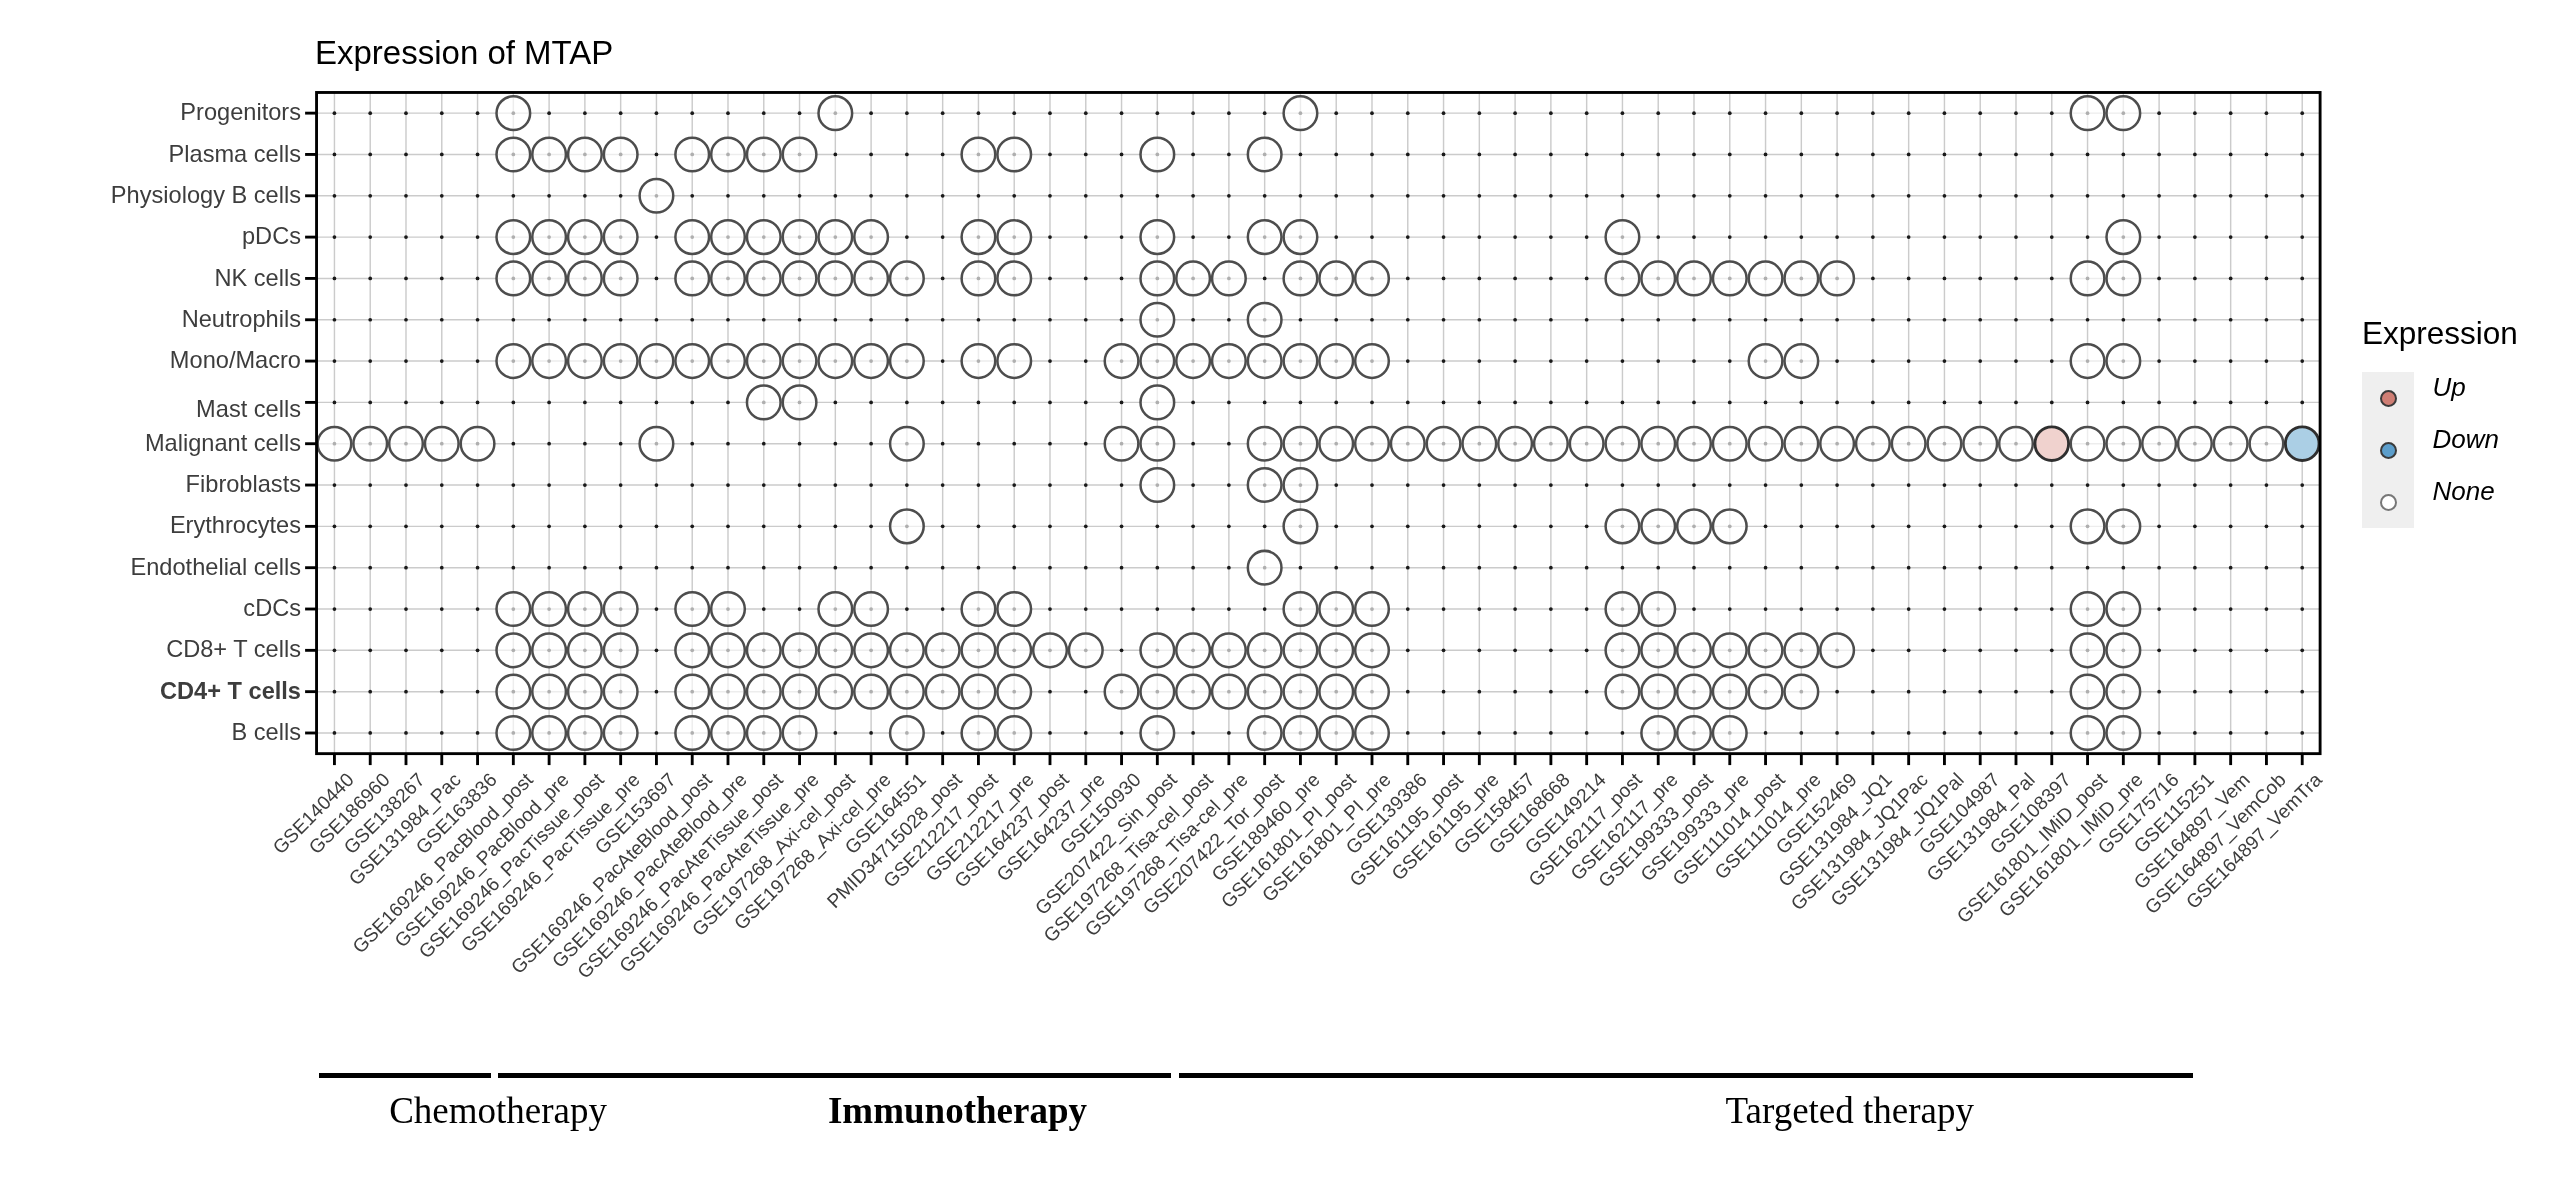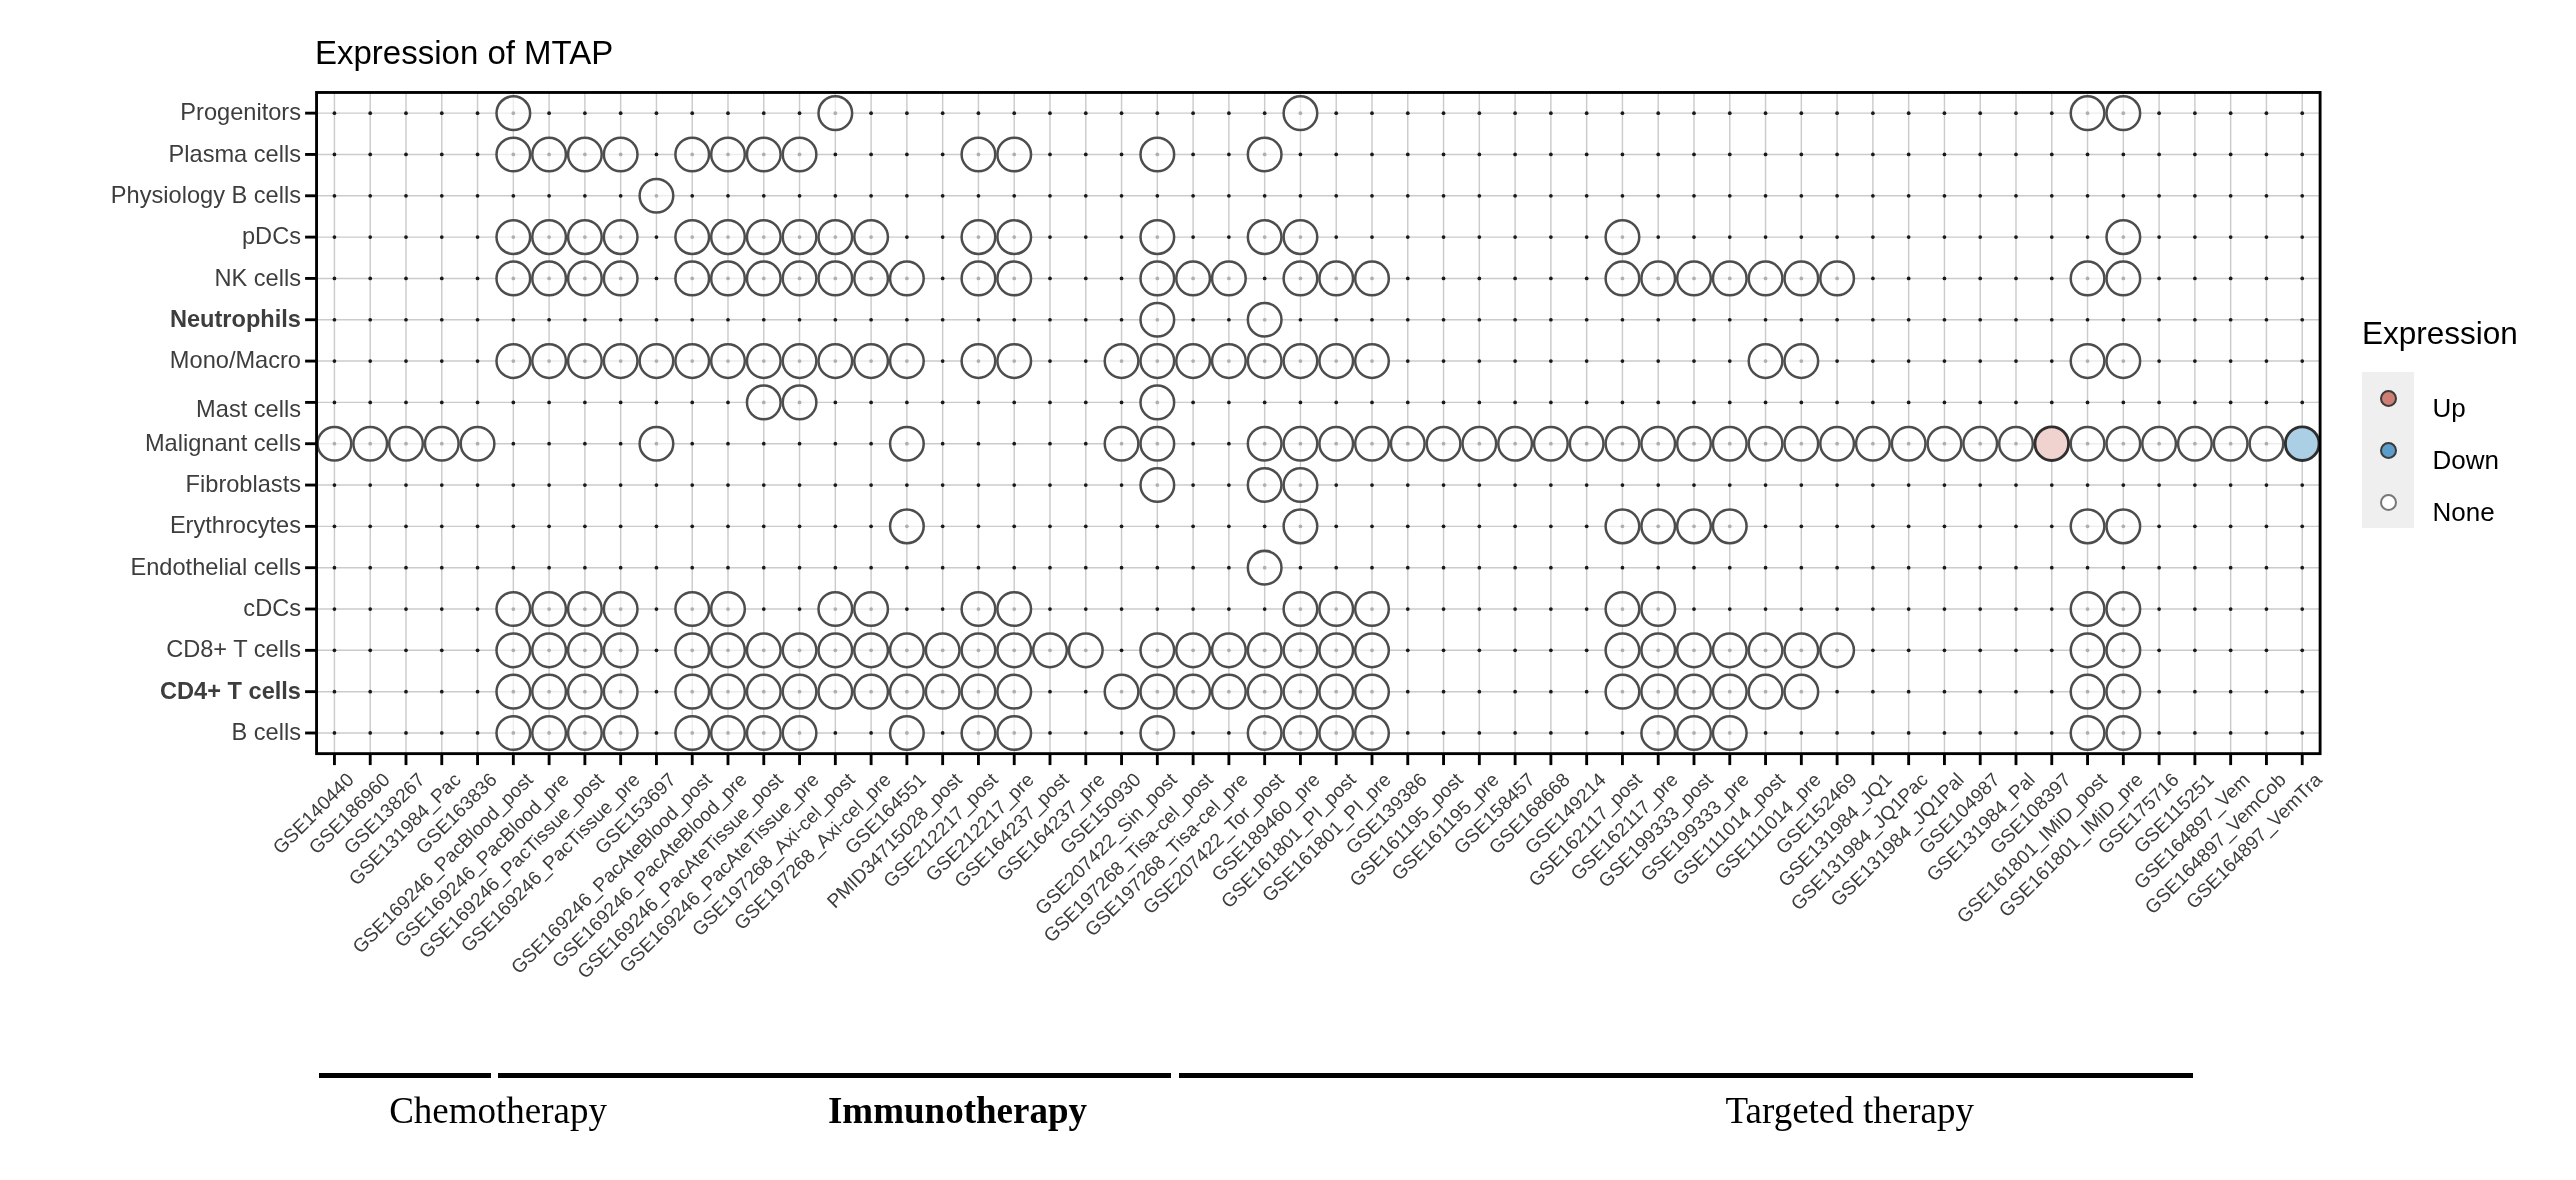--- a/index.html
+++ b/index.html
@@ -10,21 +10,21 @@
   .chart-title{position:absolute;left:309px;top:34px;font-size:33px;color:#000;white-space:nowrap;}
   .ylab{position:absolute;width:258px;text-align:right;font-size:23.6px;color:#3d3d3d;
         white-space:nowrap;line-height:31.5px;height:31.5px;}
   .xlab{position:absolute;width:372px;text-align:right;font-size:19.3px;color:#3d3d3d;
         white-space:nowrap;transform-origin:100% 0%;transform:rotate(-45deg);line-height:21.5px;}
   .group-line{position:absolute;height:5px;background:#000;top:1073px;}
   .group-label{position:absolute;top:1089px;height:50px;font-family:"Liberation Serif",serif;
         font-size:37px;color:#000;text-align:right;white-space:nowrap;}
   #legend{position:absolute;left:2356px;top:315px;width:215px;}
   .legend-title{font-size:31.5px;color:#000;margin-bottom:20px;}
-  .legend-item{display:flex;align-items:flex-end;height:52px;}
+  .legend-item{display:flex;align-items:flex-start;height:52px;font-style:italic;}
   .legend-key{width:52px;height:52px;background:#efefef;display:flex;align-items:center;justify-content:center;}
   .legend-dot{width:17px;height:17px;border-radius:50%;box-sizing:border-box;border:2.9px solid #3a3a3a;}
   .legend-label{font-size:26px;color:#000;margin-left:18.6px;}
 </style>
 </head>
 <body>
 
 <div id="chart">
   <svg id="panel-svg" width="2576" height="1181" viewBox="0 0 3600 1650">
       <line x1="459" y1="129" x2="459" y2="1053" stroke="#CBCBCB" stroke-width="2"></line>
@@ -1315,21 +1315,21 @@
       <line x1="418" y1="1024.125" x2="434" y2="1024.125" stroke="#000" stroke-width="4"></line>
     </svg>
   <div class="chart-title">Expression of MTAP</div>
 
   <div id="ylabs">
       <div class="ylab" style="left: 37px; top: 97px;">Progenitors</div>
       <div class="ylab" style="left: 37px; top: 139px;">Plasma cells</div>
       <div class="ylab" style="left: 37px; top: 180px;">Physiology B cells</div>
       <div class="ylab" style="left: 37px; top: 221px;">pDCs</div>
       <div class="ylab" style="left: 37px; top: 263px;">NK cells</div>
-      <div class="ylab" style="left: 37px; top: 304px; font-weight: bold;">Neutrophils</div>
+      <div class="ylab" style="left: 37px; top: 304px;">Neutrophils</div>
       <div class="ylab" style="left: 37px; top: 345px;">Mono/Macro</div>
       <div class="ylab" style="left: 37px; top: 386px; margin-top: 8px;">Mast cells</div>
       <div class="ylab" style="left: 37px; top: 428px;">Malignant cells</div>
       <div class="ylab" style="left: 37px; top: 469px;">Fibroblasts</div>
       <div class="ylab" style="left: 37px; top: 510px;">Erythrocytes</div>
       <div class="ylab" style="left: 37px; top: 552px;">Endothelial cells</div>
       <div class="ylab" style="left: 37px; top: 593px;">cDCs</div>
       <div class="ylab" style="left: 37px; top: 634px;">CD8+ T cells</div>
       <div class="ylab" style="left: 37px; top: 676px; font-weight: bold;">CD4+ T cells</div>
       <div class="ylab" style="left: 37px; top: 717px; text-align: right;">B cells</div>

